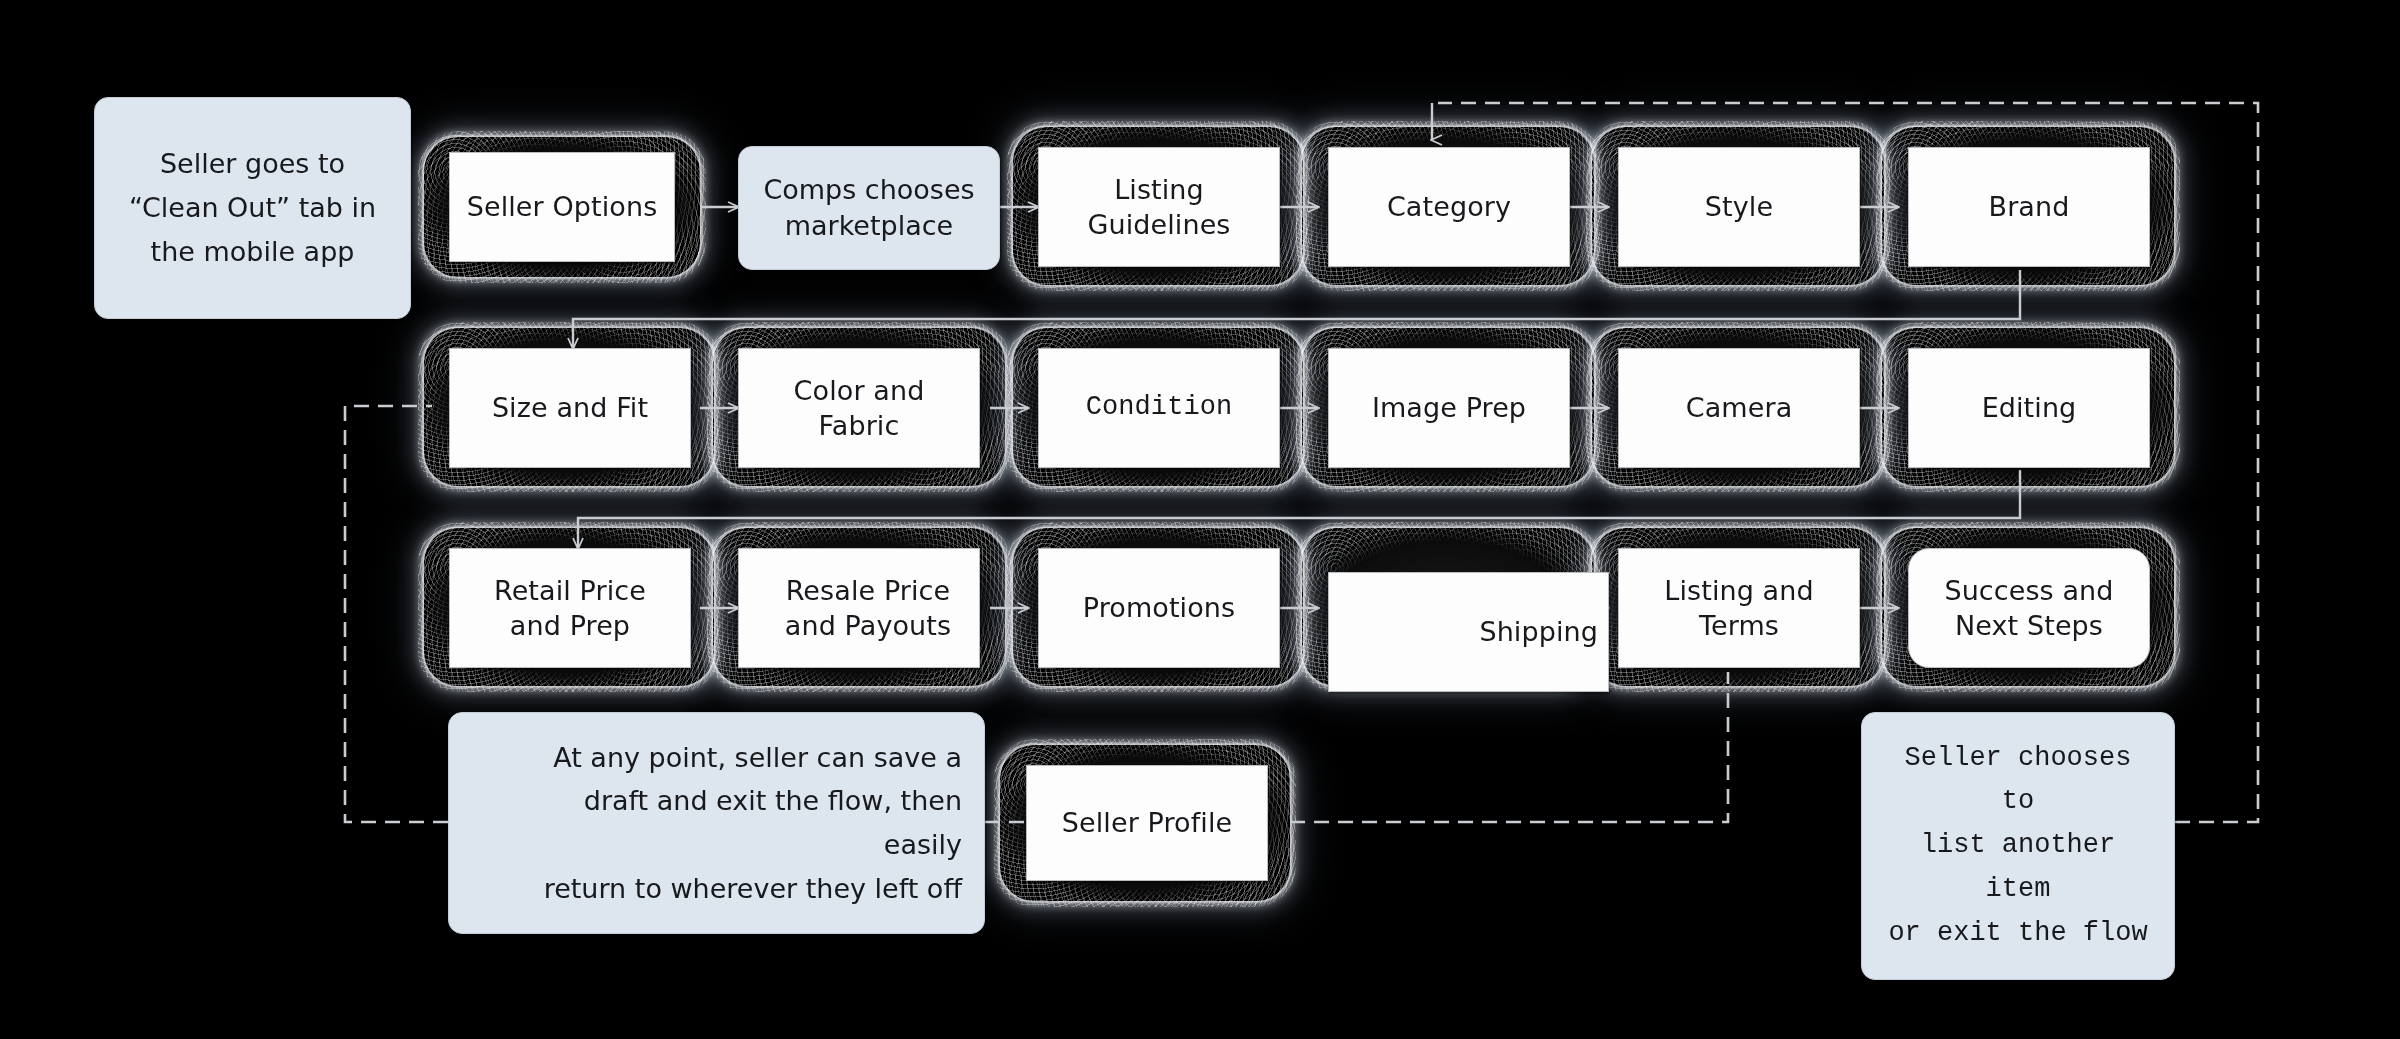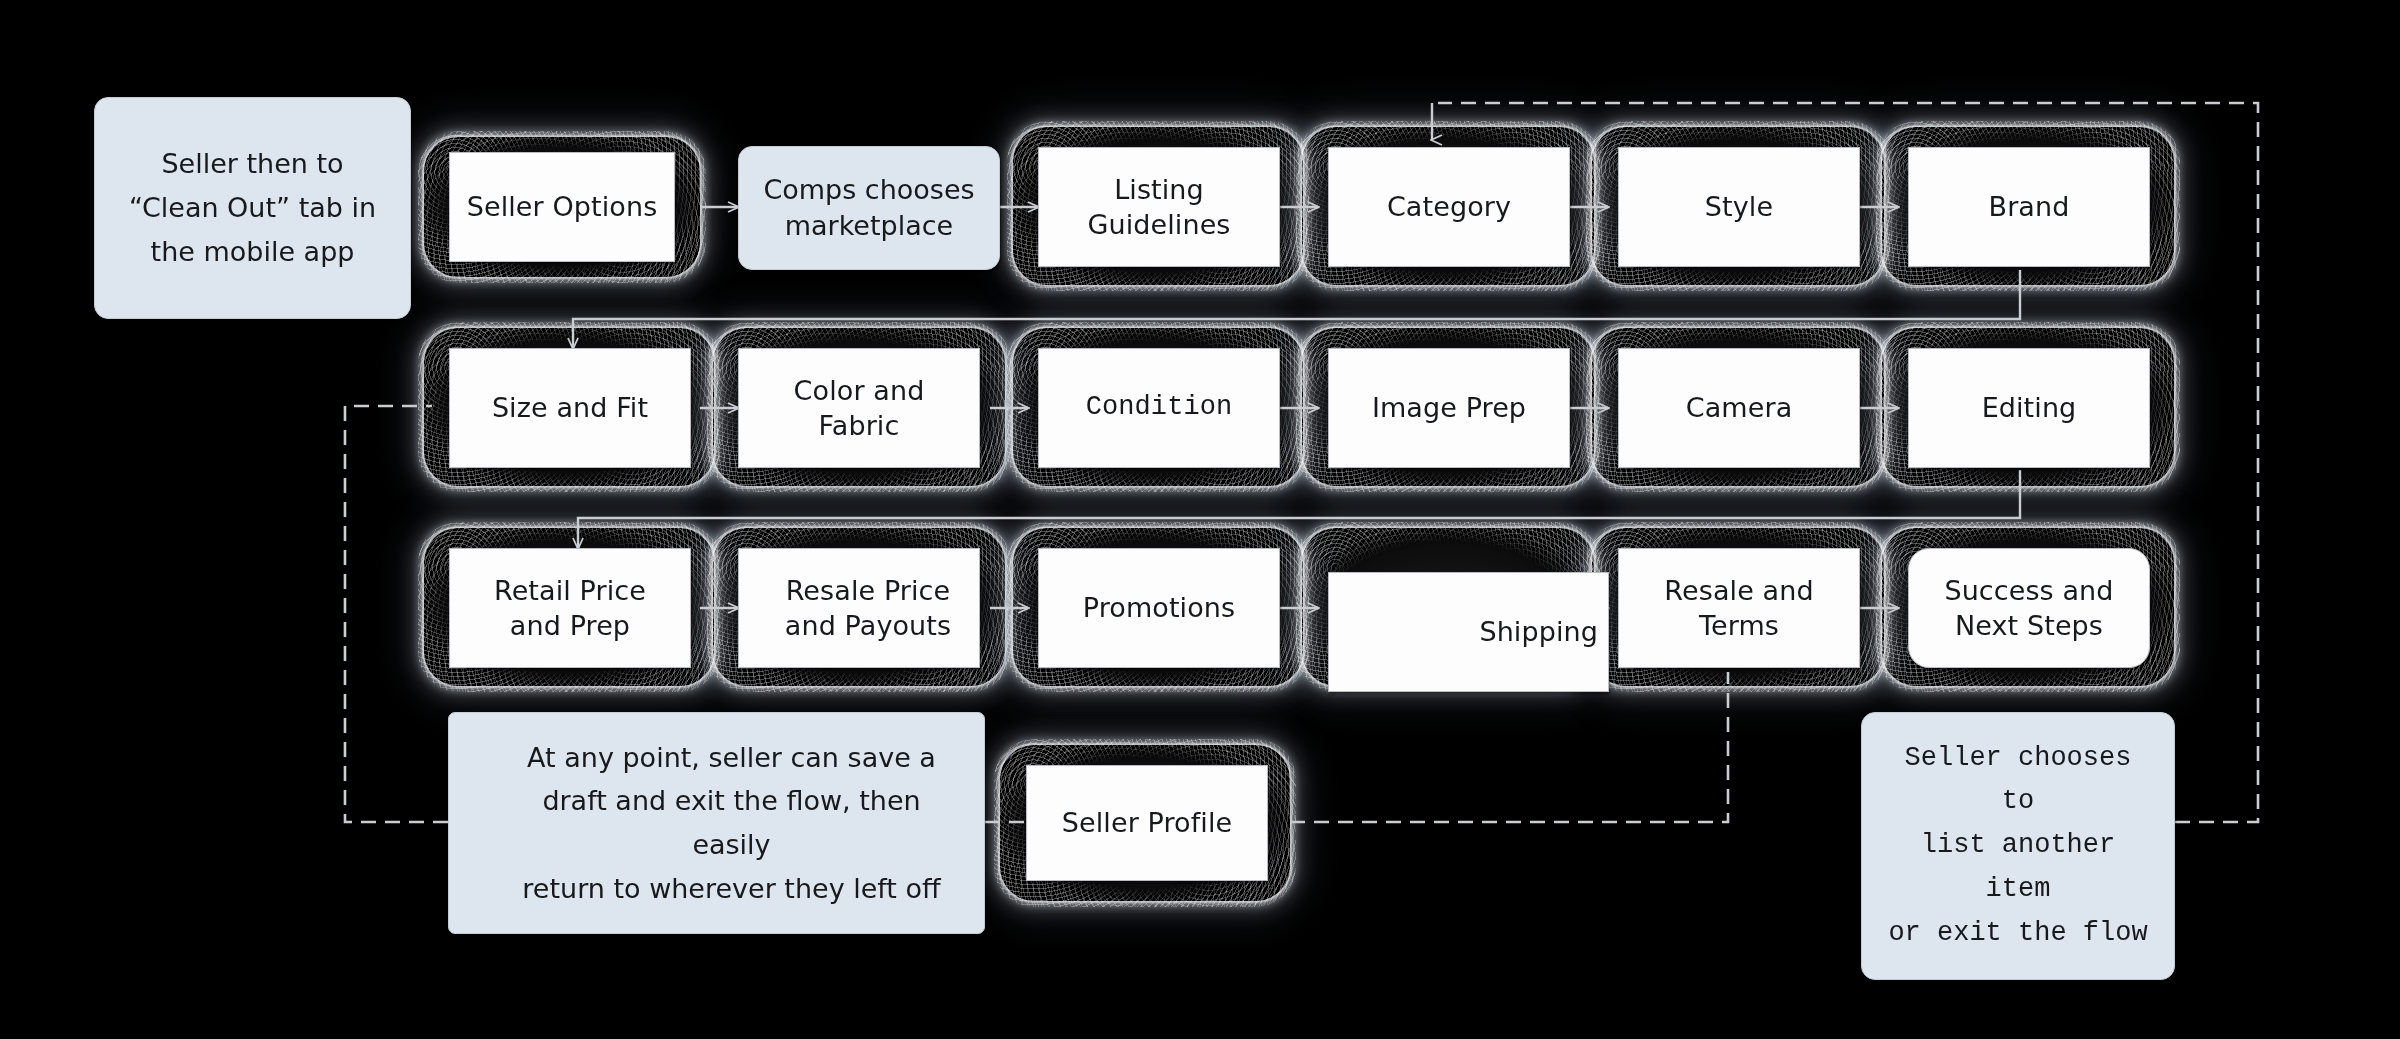--- a/index.html
+++ b/index.html
@@ -54,21 +54,21 @@
     position:absolute;z-index:3;
     background:#dde5ee;
     border:1px solid #c3ccd6;
     border-radius:14px;
     box-shadow:1px 2px 2px rgba(0,0,0,0.40);
     display:flex;align-items:center;justify-content:center;text-align:center;
     color:#17191c;font-size:27px;line-height:1.62;font-weight:400;
     box-sizing:border-box;padding:6px 22px;
   }
   .note.center-text{text-align:center;}
-  .note.left-text{text-align:center;justify-content:flex-start;border-radius:7px;}
+  .note.left-text{text-align:right;justify-content:flex-start;}
 </style>
 </head>
 <body>
 
 <div id="canvas">
 
   <svg id="wires" viewBox="0 0 2400 1039" xmlns="http://www.w3.org/2000/svg">
     <defs>
       <marker id="ah" markerWidth="13" markerHeight="13" refX="11" refY="6" orient="auto" markerUnits="userSpaceOnUse">
         <path d="M1,1 L12,6 L1,11" fill="none" stroke="#c9cdd2" stroke-width="1.8"></path>
@@ -110,21 +110,21 @@
     </g>
     <defs>
       <marker id="ah2" markerWidth="13" markerHeight="13" refX="6" refY="11" orient="auto" markerUnits="userSpaceOnUse">
         <path d="M1,1 L6,12 L11,1" fill="none" stroke="#c9cdd2" stroke-width="1.8"></path>
       </marker>
     </defs>
   </svg>
 
   <div class="note center-text" style="left:94px;top:97px;width:317px;height:222px;">
     <span>
-      <span>Seller then to</span><br>
+      <span>Seller goes to</span><br>
       <span>“Clean Out” tab in</span><br>
       <span>the mobile app</span>
     </span>
   </div>
 
   <div class="halo" style="left:424px;top:137px;width:276px;height:140px;"></div>
   <div class="node" style="left:449px;top:152px;width:226px;height:110px;">
     <span>Seller Options</span>
   </div>
 
@@ -213,21 +213,21 @@
   </div>
 
   <div class="halo" style="left:1302px;top:528px;width:292px;height:158px;"></div>
   <div class="node" style="left:1328px;top:572px;width:281px;height:120px;justify-content:flex-end;">
     <span>Shipping</span>
   </div>
 
   <div class="halo" style="left:1592px;top:528px;width:292px;height:158px;"></div>
   <div class="node" style="left:1618px;top:548px;width:242px;height:120px;">
     <span>
-      <span>Resale and</span><br>
+      <span>Listing and</span><br>
       <span>Terms</span>
     </span>
   </div>
 
   <div class="halo" style="left:1882px;top:528px;width:292px;height:158px;"></div>
   <div class="node" style="left:1908px;top:548px;width:242px;height:120px;border-radius:21px;">
     <span>
       <span>Success and</span><br>
       <span>Next Steps</span>
     </span>

